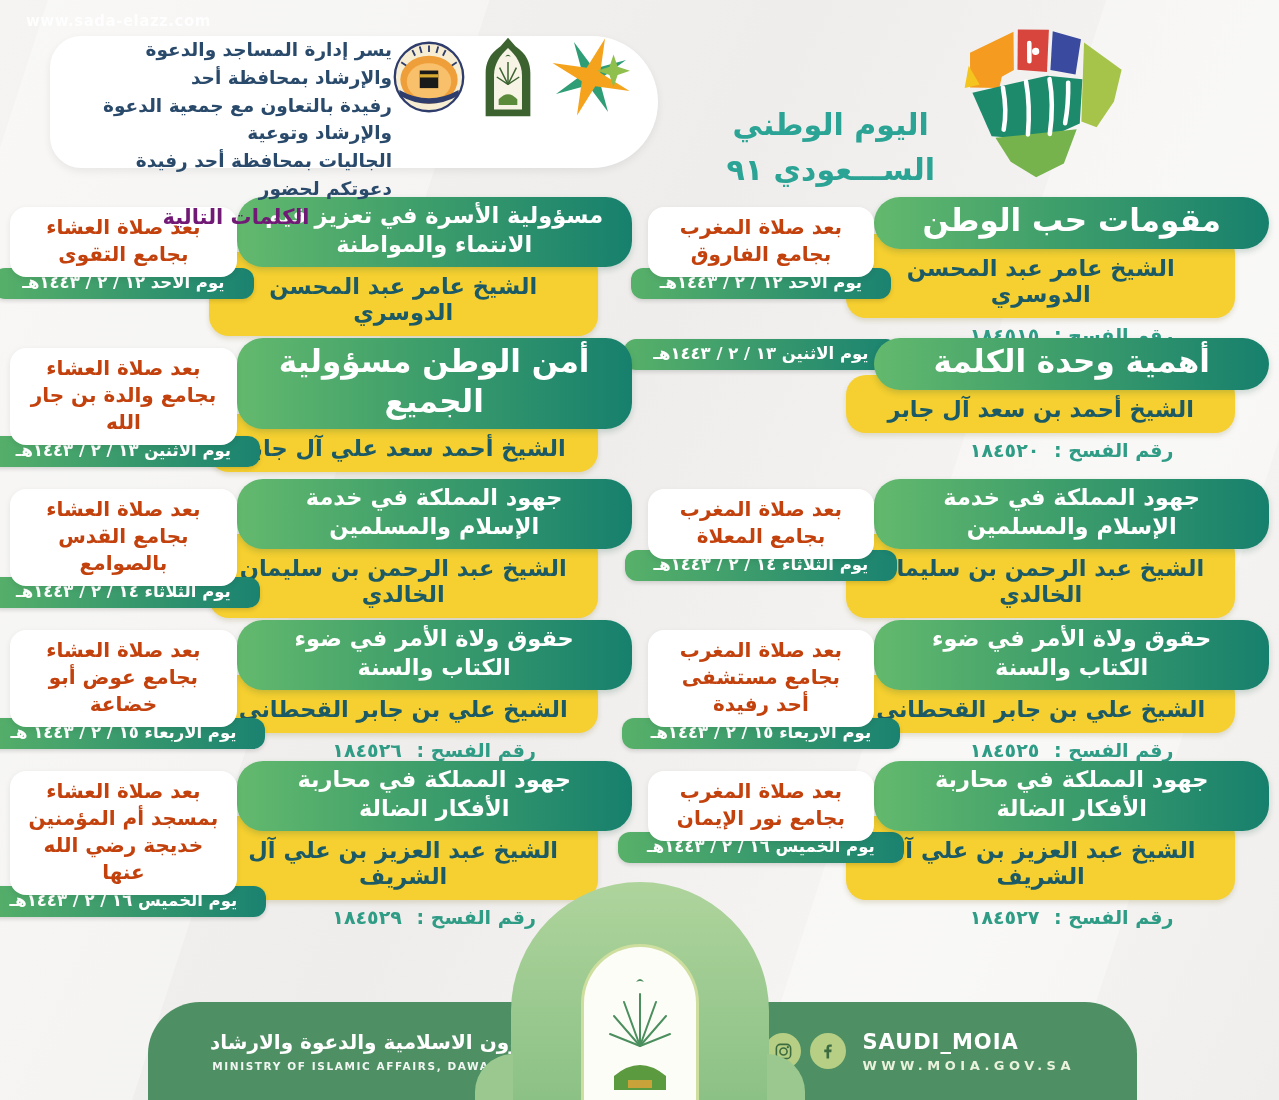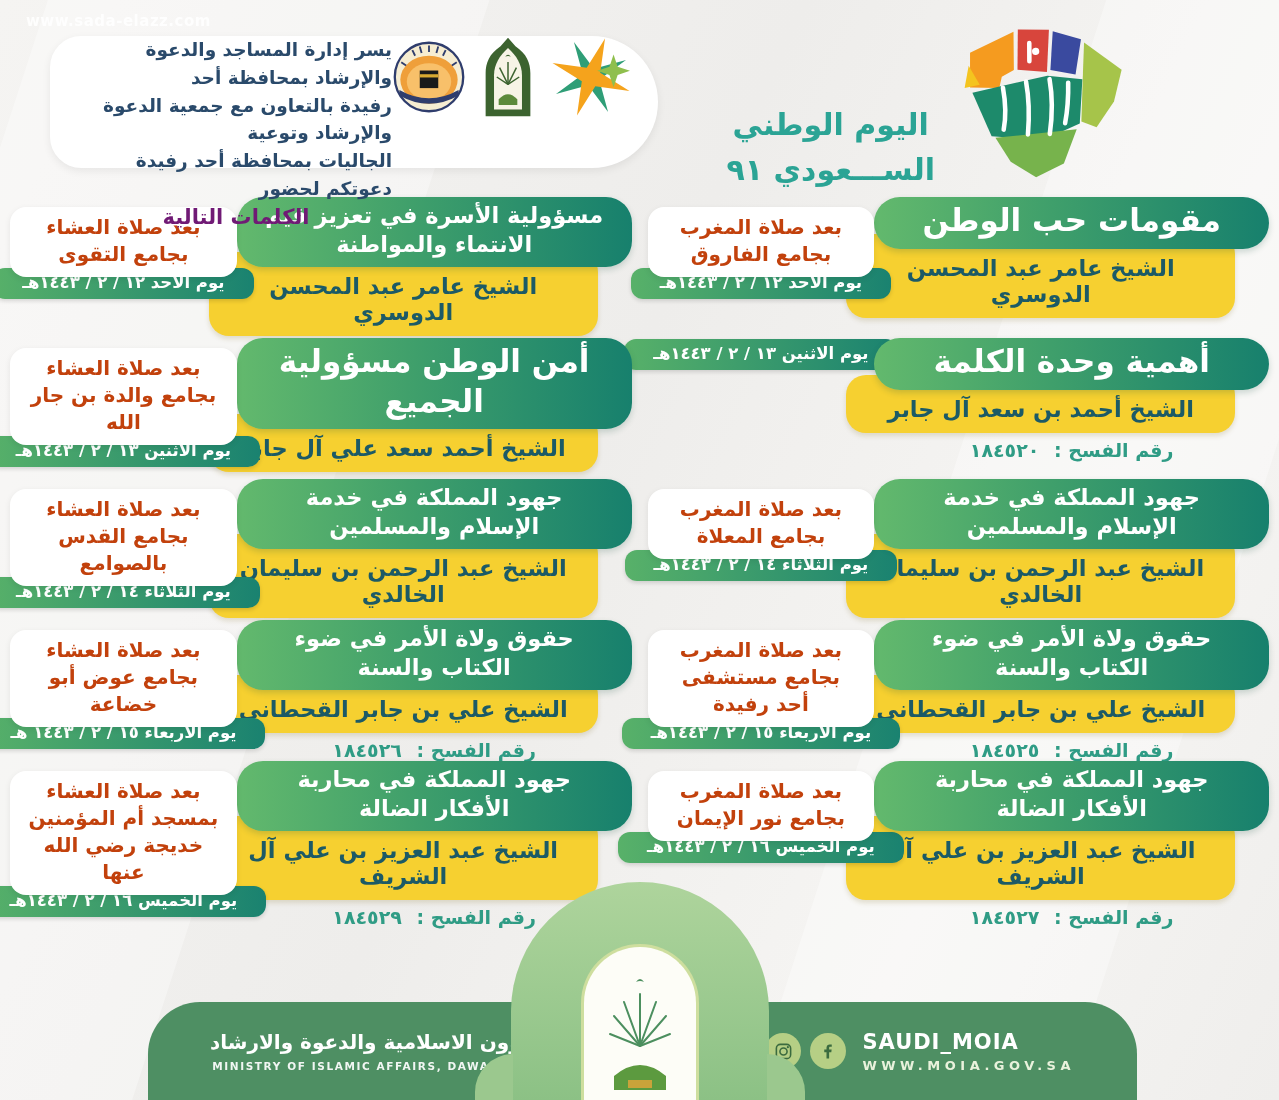--- a/index.html
+++ b/index.html
@@ -206,20 +206,24 @@
       <div>الســـعودي ٩١</div>
     </div>
   </div>
 </div>
 
 <div class="grid">
     <div class="card">
     <div class="card-main">
       <div class="card-title big">مقومات حب الوطن</div>
       <div class="card-speaker">الشيخ عامر عبد المحسن الدوسري</div>
+      <div class="card-permit">
+        <span>رقم الفسح :</span>
+        <span class="permit-digits">١٨٤٥١٥</span>
+      </div>
     </div>
     <div class="card-info">
       <div class="card-venue">بعد صلاة المغرب بجامع الفاروق</div>
       <div class="card-date">يوم الأحد ١٢ / ٢ / ١٤٤٣هـ</div>
     </div>
   </div>
     <div class="card">
     <div class="card-main">
       <div class="card-title">مسؤولية الأسرة في تعزيز قيم الانتماء والمواطنة</div>
       <div class="card-speaker">الشيخ عامر عبد المحسن الدوسري</div>

